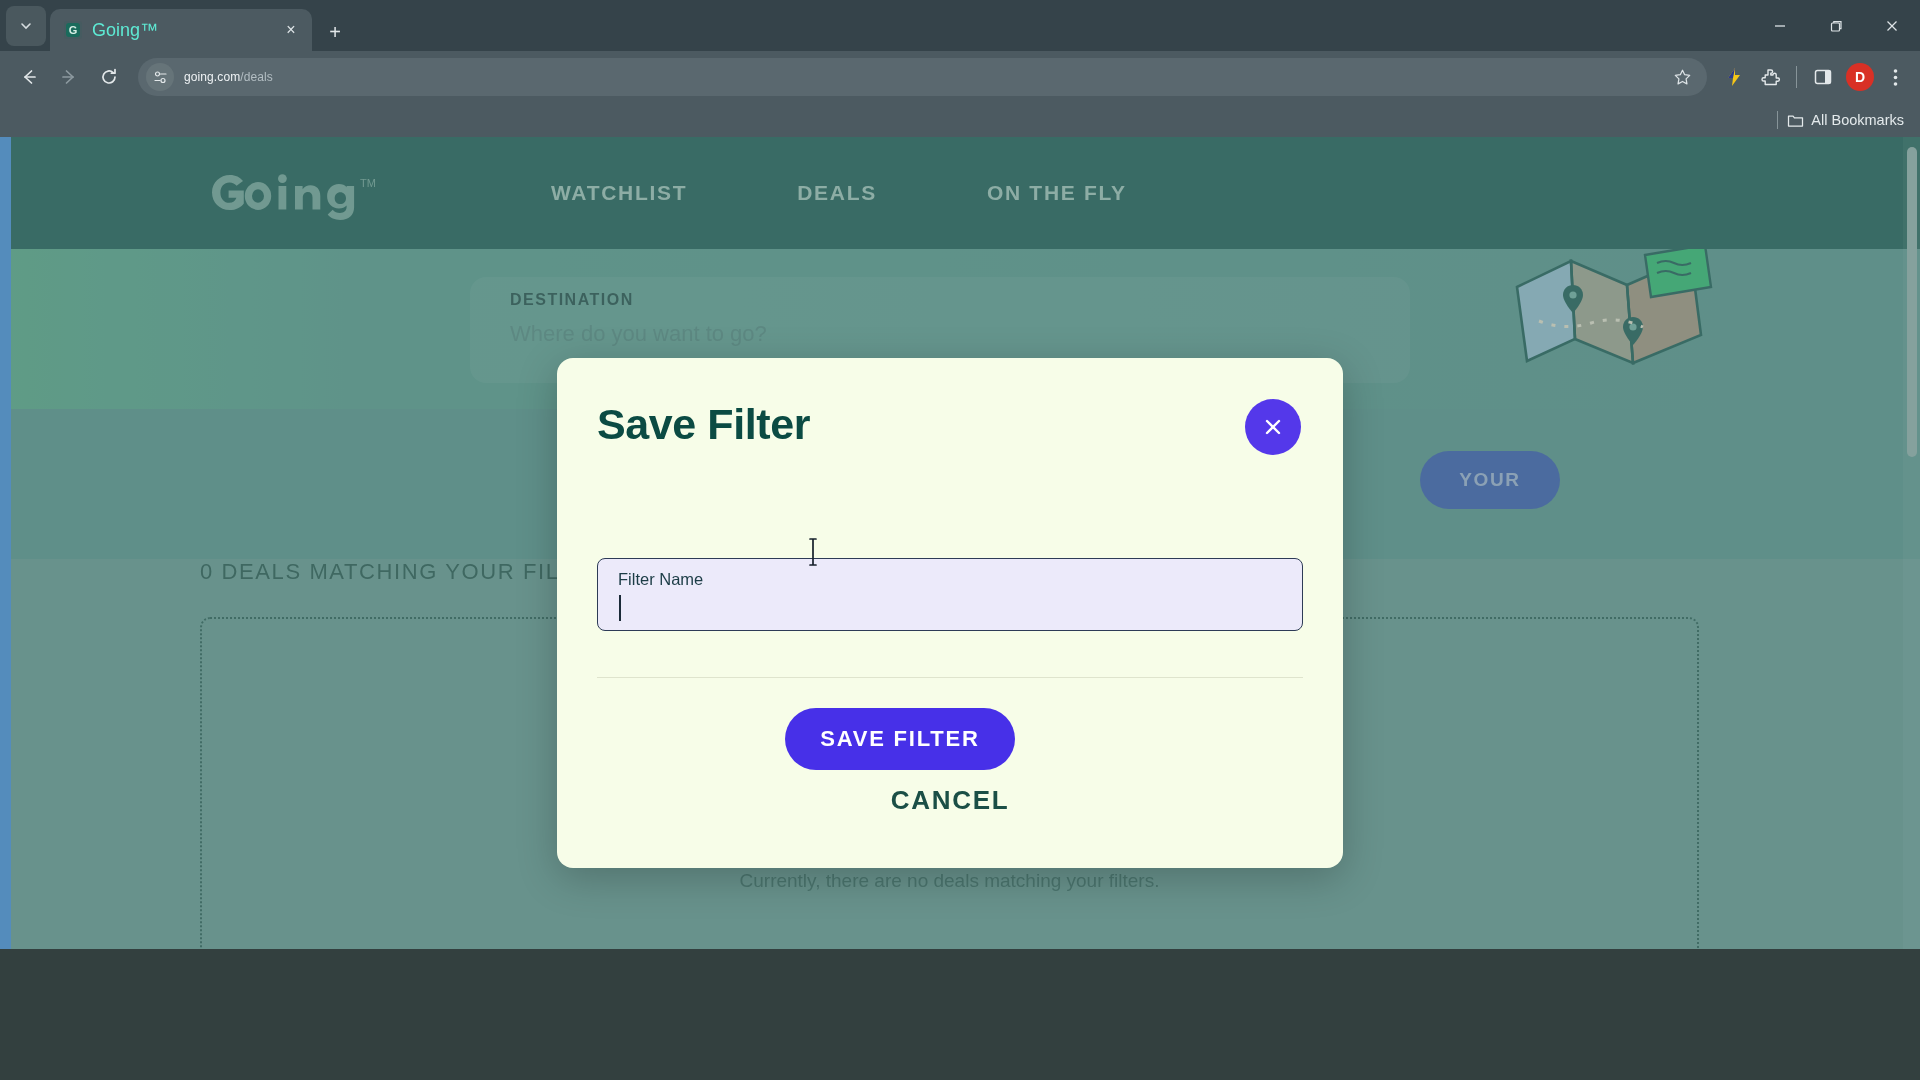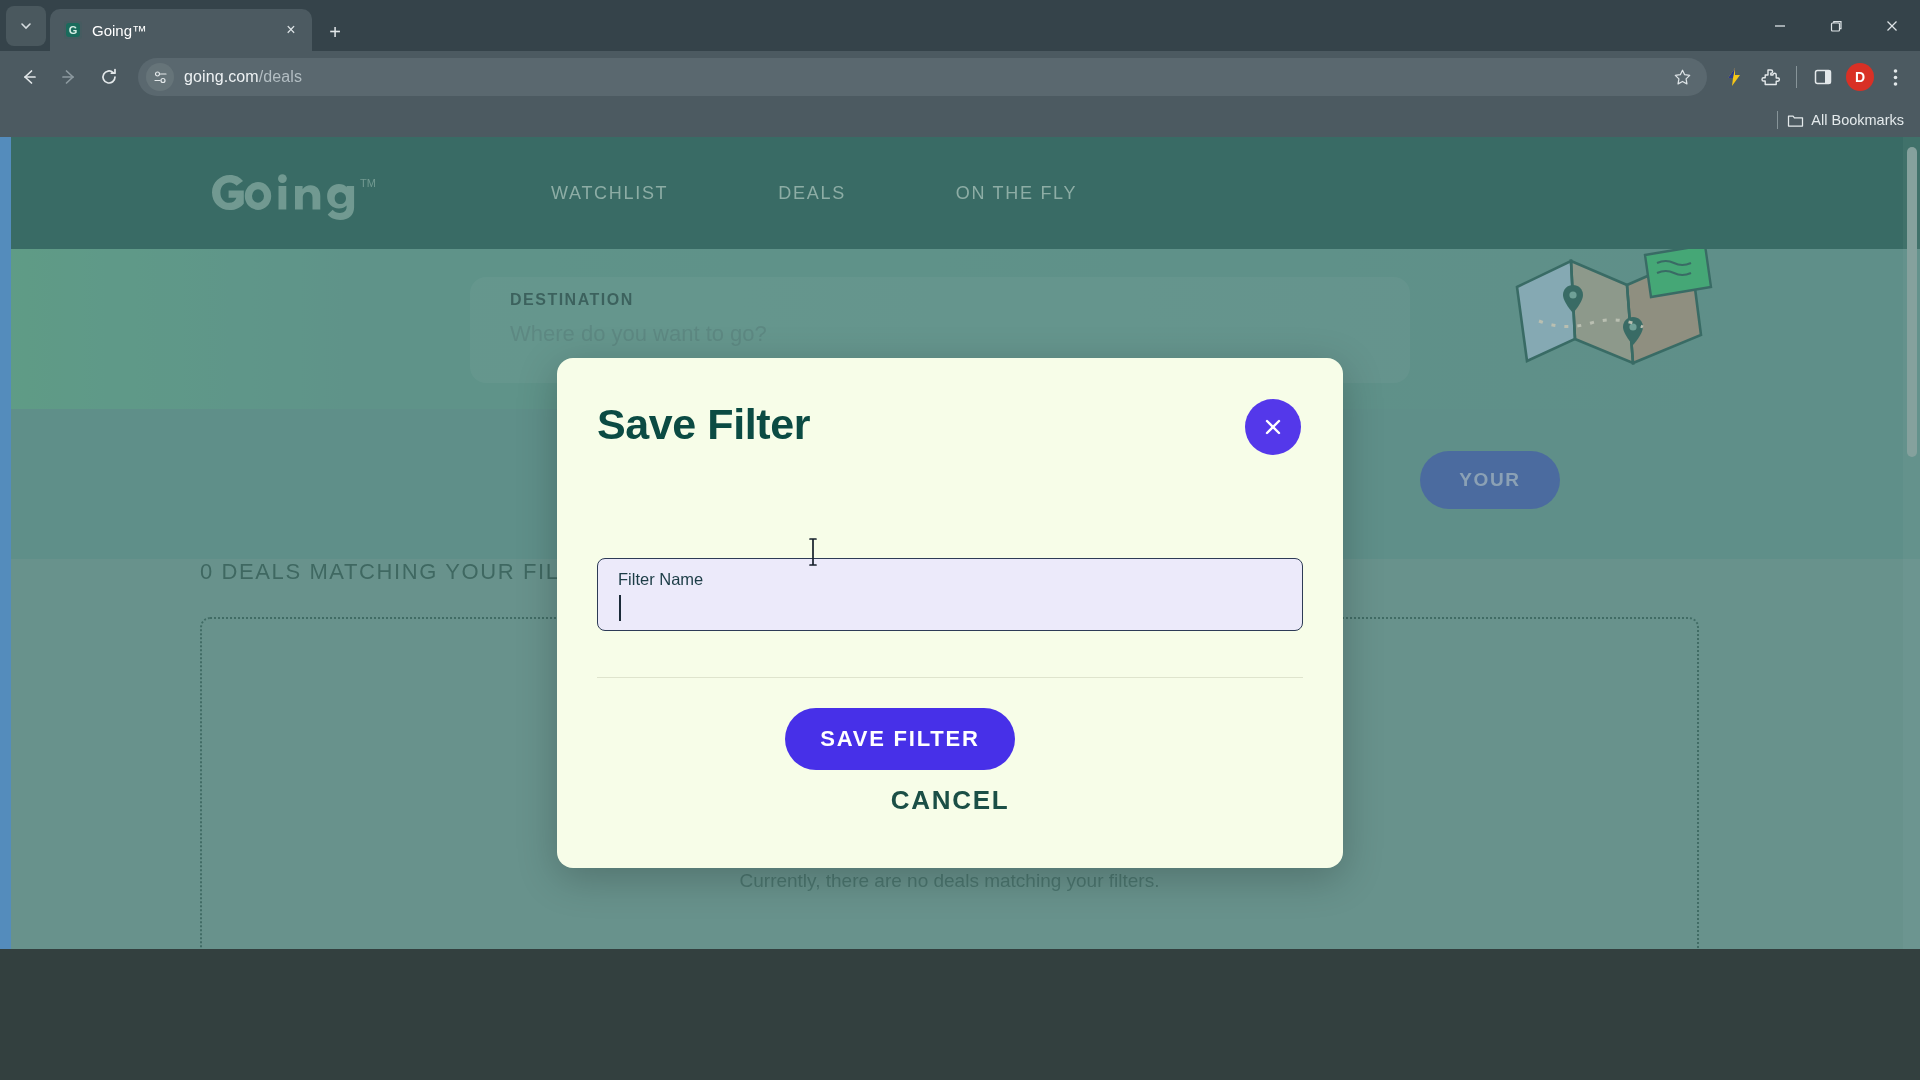--- a/index.html
+++ b/index.html
@@ -29,21 +29,21 @@
     display: flex; align-items: center; padding: 0 8px 0 14px; gap: 10px;
     position: relative;
   }
   .tab-fav {
     width: 18px; height: 18px; border-radius: 3px;
     display: flex; align-items: center; justify-content: center;
     font-size: 13px; font-weight: bold; color: #0d6152;
     background: #24655a22;
   }
   .tab-title {
-    flex: 1; color: #ffffff; font-size: 15px; white-space: nowrap;
+    flex: 1; color: #5eead4; font-size: 18px; white-space: nowrap;
     overflow: hidden; text-overflow: ellipsis;
   }
   .tab-close, .tab-new {
     width: 26px; height: 26px; border-radius: 50%;
     display: flex; align-items: center; justify-content: center;
     color: #dfe5e8; font-size: 16px; line-height: 1;
   }
   .tab-new { margin-left: 10px; margin-bottom: 6px; font-size: 20px; color: #e3e8ea; }
 
   .win-controls {
@@ -69,21 +69,21 @@
   .omnibox {
     flex: 1; height: 38px; margin: 0 8px; border-radius: 19px;
     background: #5a686f; display: flex; align-items: center;
     padding: 0 10px 0 8px; gap: 10px;
   }
   .omni-icon {
     width: 28px; height: 28px; border-radius: 50%;
     background: #667479; display: flex;
     align-items: center; justify-content: center;
   }
-  .omni-url { flex: 1; color: #eef2f4; font-size: 16px; letter-spacing: .1px; }
+  .omni-url { flex: 1; color: #eef2f4; font-size: 12px; letter-spacing: .1px; }
   .omni-url .path { color: #b3bec3; }
   .star-btn { width: 30px; height: 30px; display: flex; align-items: center; justify-content: center; color: #dde3e6; }
   .ext-btn {
     width: 34px; height: 34px; display: flex;
     align-items: center; justify-content: center; color: #e3e8ea;
   }
   .tool-sep { width: 1px; height: 22px; background: #879499; margin: 0 7px; }
   .profile-av {
     width: 28px; height: 28px; border-radius: 50%;
     background: #d93025; color: #fff; font-size: 14px; font-weight: bold;
@@ -118,22 +118,22 @@
   }
   .logo {
     margin-left: 200px; width: 176px; height: 56px;
     display: flex; align-items: center;
   }
   .nav {
     display: flex; align-items: center; gap: 110px;
     margin-left: 175px;
   }
   .nav-link {
-    color: #9dbdb4; font-size: 18px; letter-spacing: 1.7px;
-    font-weight: 400;
+    color: #9dbdb4; font-size: 21px; letter-spacing: 1.7px;
+    font-weight: 700;
   }
   .user-pill {
     margin-left: auto; margin-right: 20px;
     height: 62px; min-width: 340px;
     border-radius: 31px; background: #5d8e84;
     display: flex; align-items: center; gap: 14px; padding: 0 22px 0 9px;
   }
   .user-av {
     width: 46px; height: 46px; border-radius: 50%;
     background: #77a99c; display: flex;

